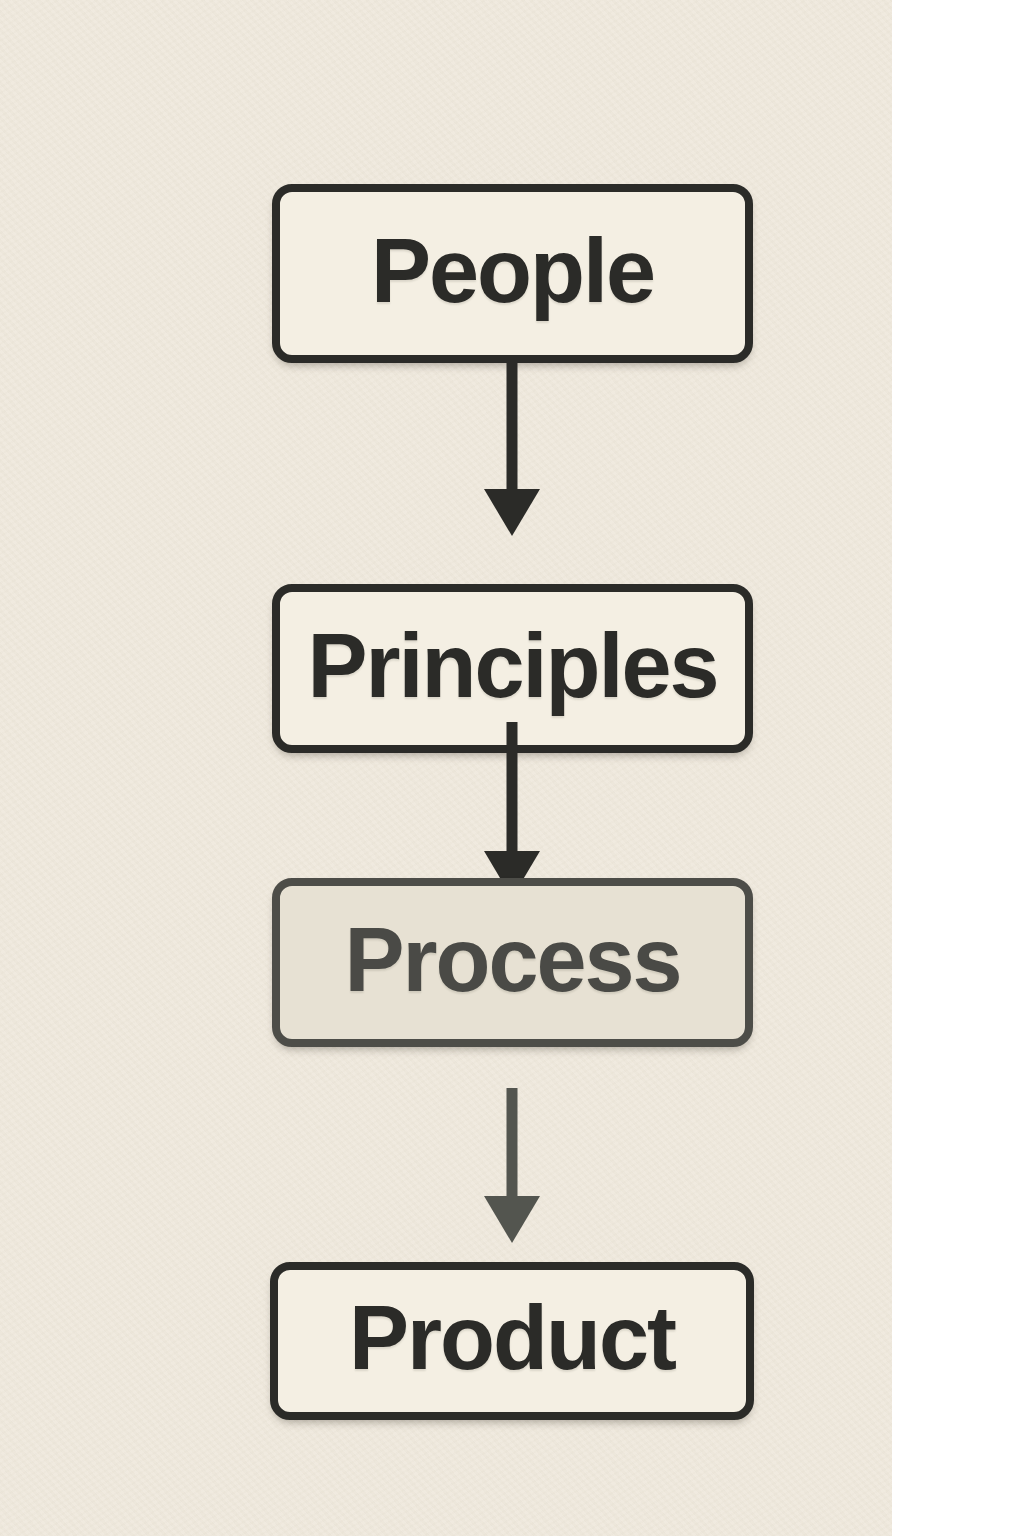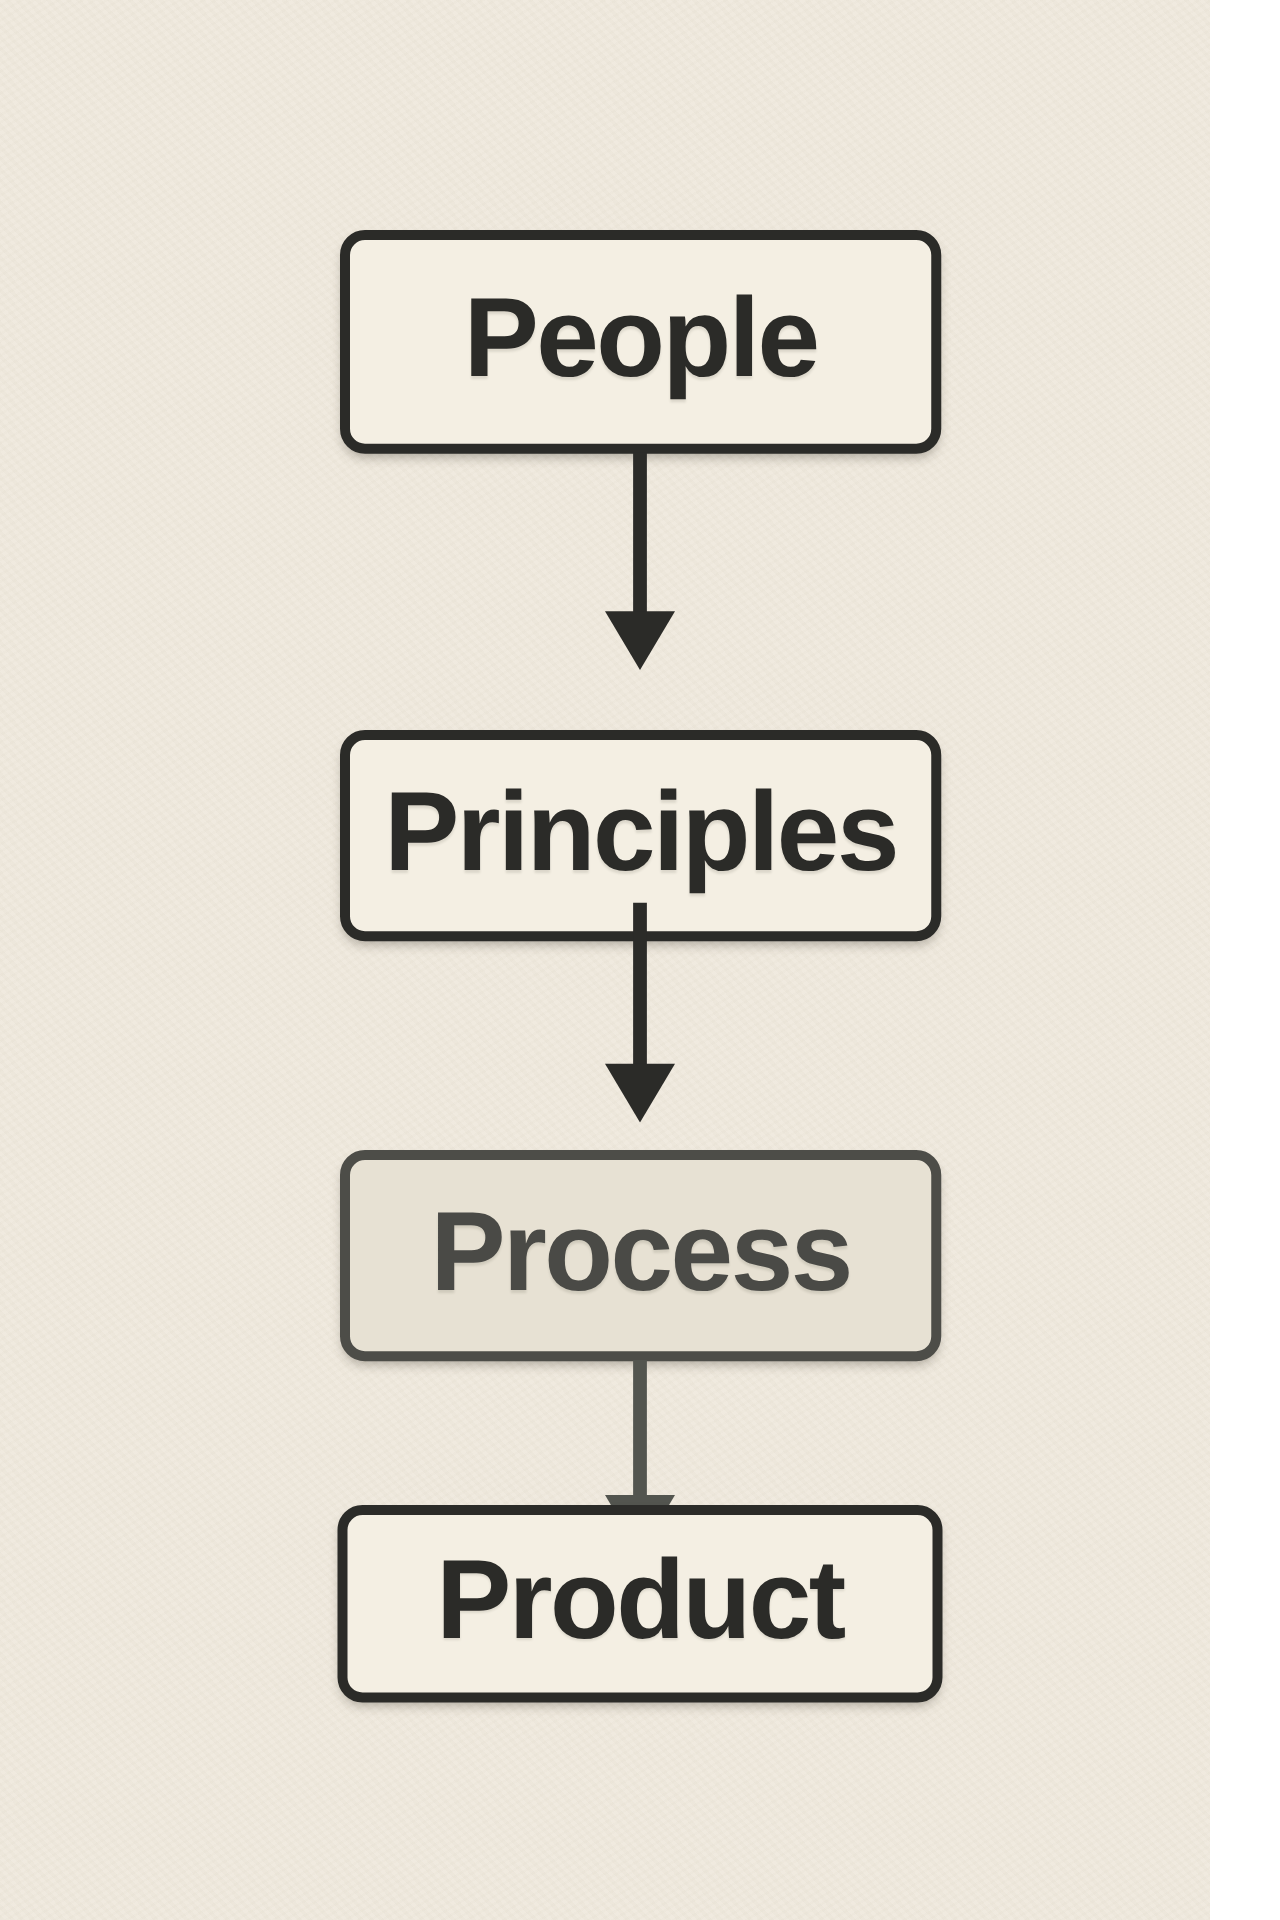--- a/index.html
+++ b/index.html
@@ -9,21 +9,21 @@
 
   html, body {
     width: 1024px;
     height: 1536px;
     overflow: hidden;
     font-family: "Liberation Sans", "DejaVu Sans", sans-serif;
   }
 
   .stage {
     position: relative;
-    width: 968px;
+    width: 892px;
     height: 1536px;
     background: var(--bg, #f0eade);
   }
 
   
   .stage::before {
     content: "";
     position: absolute;
     inset: 0;
     background:
@@ -58,22 +58,22 @@
   .node--muted {
     background: var(--muted-fill, #e7e1d3);
     border-color: var(--muted-border, #4d4d48);
   }
   .node--muted .node-label {
     color: var(--muted-text, #4a4a46);
   }
 
   .node-people     { top: 184px;  height: 179px; }
   .node-principles { top: 584px;  height: 169px; }
-  .node-process    { top: 920px;  height: 169px; }
-  .node-product    { top: 1204px; height: 158px; left: 270px; width: 484px; }
+  .node-process    { top: 878px;  height: 169px; }
+  .node-product    { top: 1262px; height: 158px; left: 270px; width: 484px; }
 
   .arrow {
     position: absolute;
     left: 484px;
     width: 56px;
     display: block;
     color: var(--arrow, #2b2b28);
   }
   .arrow--muted { color: var(--muted-arrow, #53554f); }
 

